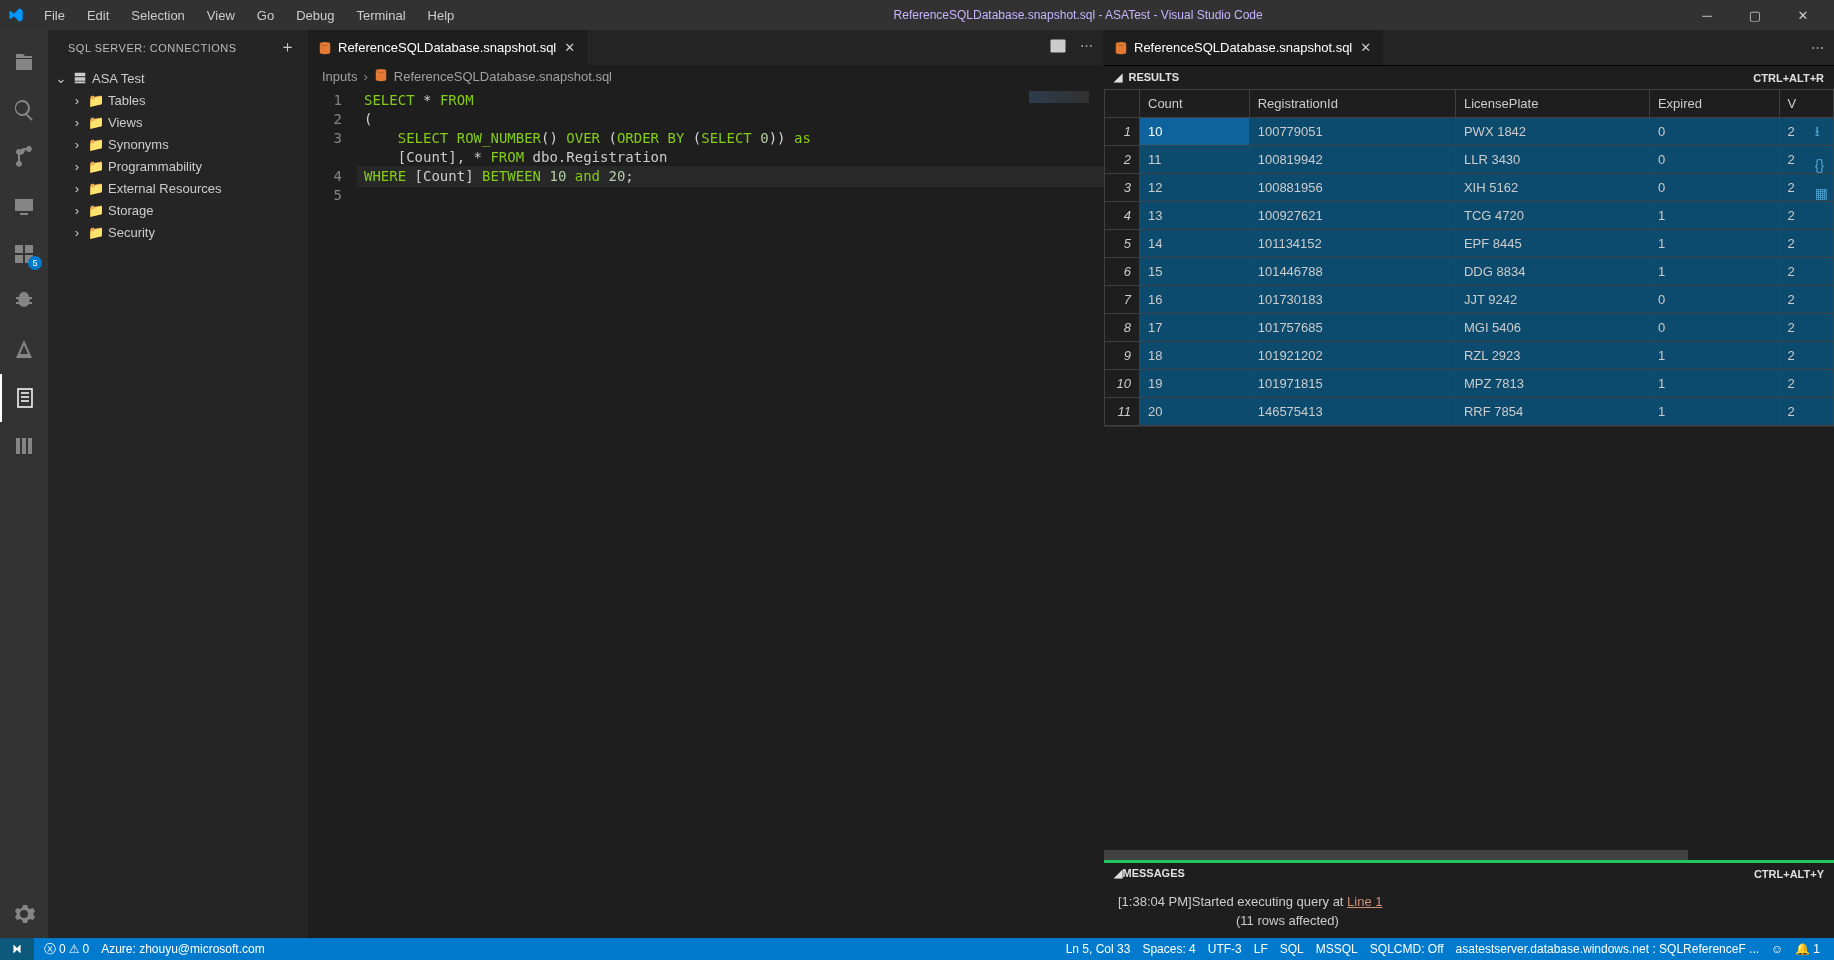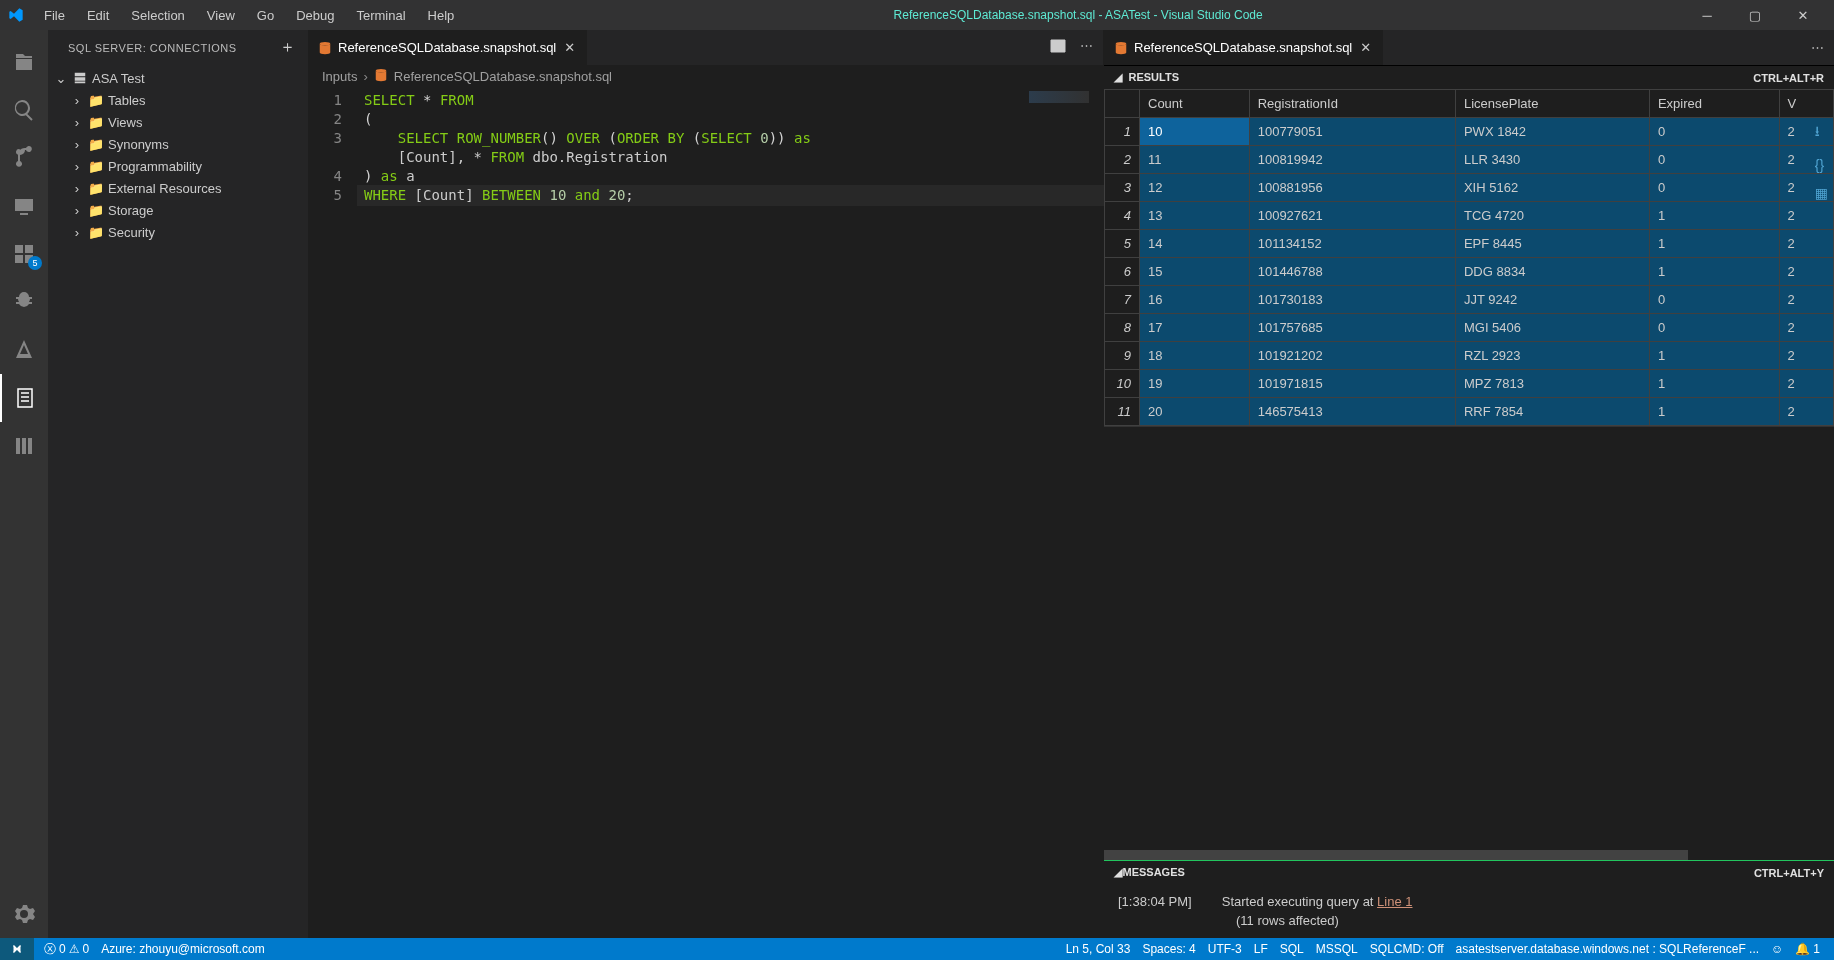--- a/index.html
+++ b/index.html
@@ -29,21 +29,21 @@
   gap: 2px;
 }
 .menubar .menu-item {
   padding: 4px 10px;
   color: #ccc;
   cursor: pointer;
 }
 .title-center {
   flex: 1;
   text-align: center;
-  color: #5eead4;
+  color: #c4b5fd;
   font-size: 12px;
 }
 .window-controls {
   display: flex;
   gap: 18px;
   padding-right: 8px;
 }
 .window-controls span {
   width: 30px;
   text-align: center;
@@ -313,29 +313,29 @@
 .messages-header {
   height: 24px;
   background: #1e1e1e;
   display: flex;
   align-items: center;
   padding: 0 10px;
   color: #e0e0e0;
   font-size: 11px;
   font-weight: bold;
   justify-content: space-between;
-  border-top: 1px solid #22c55e;
+  border-top: 3px solid #22c55e;
 }
 .messages-body {
   padding: 10px 14px;
   color: #ccc;
   font-size: 13px;
   background: #1e1e1e;
 }
-.messages-body .msg-row { display:flex; gap: 30px; margin-bottom: 4px; }
+.messages-body .msg-row { display:flex; margin-bottom: 4px; }
 .messages-body .link { color: #ce9178; text-decoration: underline; cursor: pointer; }
 .messages-body .indent { padding-left: 118px; }
 
 .statusbar {
   height: 22px;
   background: #007acc;
   color: #fff;
   display: flex;
   align-items: center;
   font-size: 12px;
@@ -528,21 +528,20 @@
             <div>3</div>
             <div></div>
             <div>4</div>
             <div>5</div>
         </div>
         <div class="code-lines">
           <div class="line"><span class="tok-kw">SELECT</span><span class="tok-op"> * </span><span class="tok-kw">FROM</span></div>
           <div class="line"><span class="tok-paren">(</span></div>
           <div class="line"><span>    </span><span class="tok-kw">SELECT</span><span> </span><span class="tok-fn">ROW_NUMBER</span><span class="tok-paren">() </span><span class="tok-kw">OVER</span><span class="tok-paren"> (</span><span class="tok-kw">ORDER BY</span><span class="tok-paren"> (</span><span class="tok-kw">SELECT</span><span> </span><span class="tok-num">0</span><span class="tok-paren">)) </span><span class="tok-kw">as</span></div>
           <div class="line"><span>    [Count], * </span><span class="tok-kw">FROM</span><span> dbo.Registration</span></div>
-          <div class="line"><span class="tok-paren">) </span><span class="tok-kw">as</span><span> a</span></div>
           <div class="line current"><span class="tok-kw">WHERE</span><span> [Count] </span><span class="tok-kw">BETWEEN</span><span> </span><span class="tok-num">10</span><span> </span><span class="tok-kw">and</span><span> </span><span class="tok-num">20</span><span>;</span></div>
         </div>
         <div class="minimap"></div>
       </div>
     </div>
 
     <div class="editor-group right">
       <div class="tabs">
         <div class="tab active">
           <span class="tab-icon-db"><svg viewBox="0 0 16 16">

